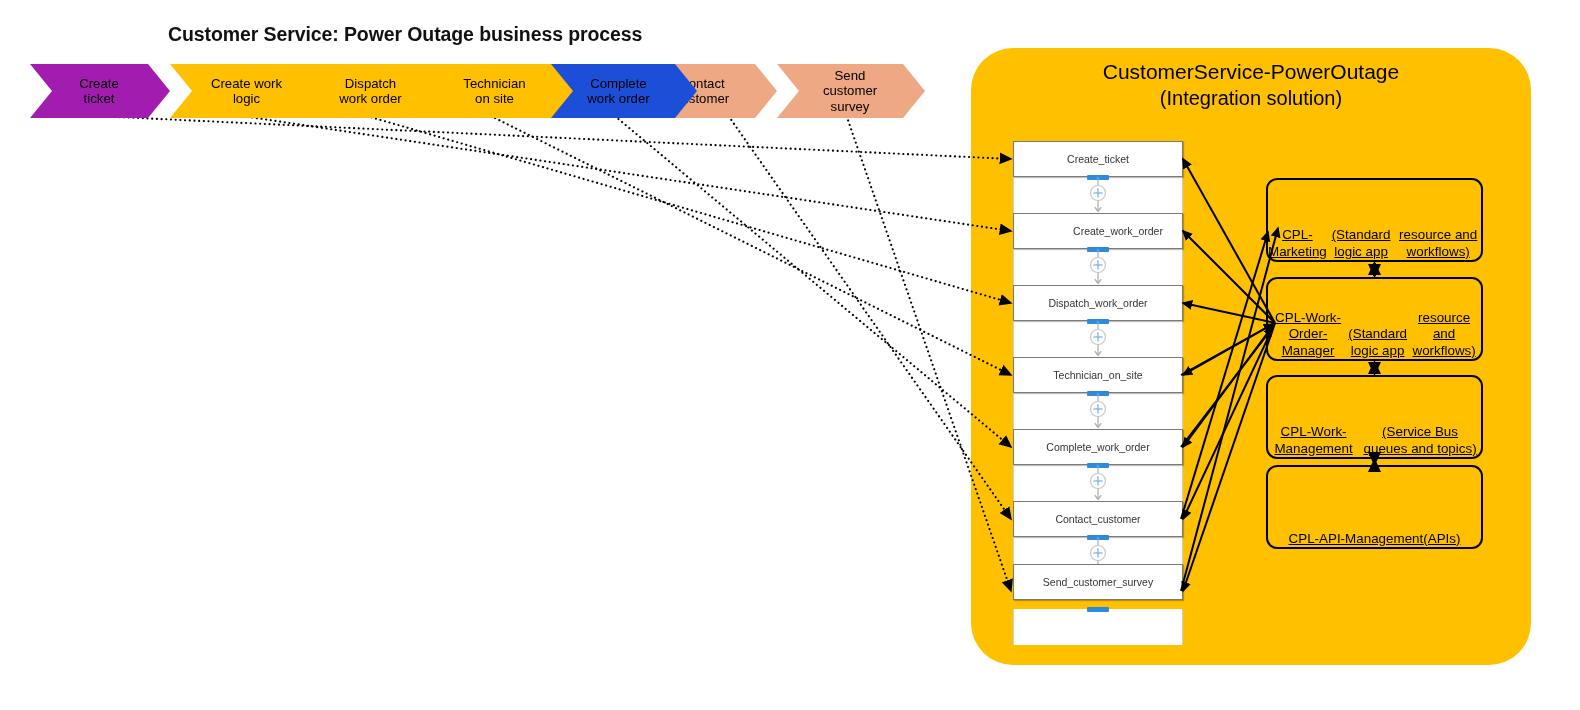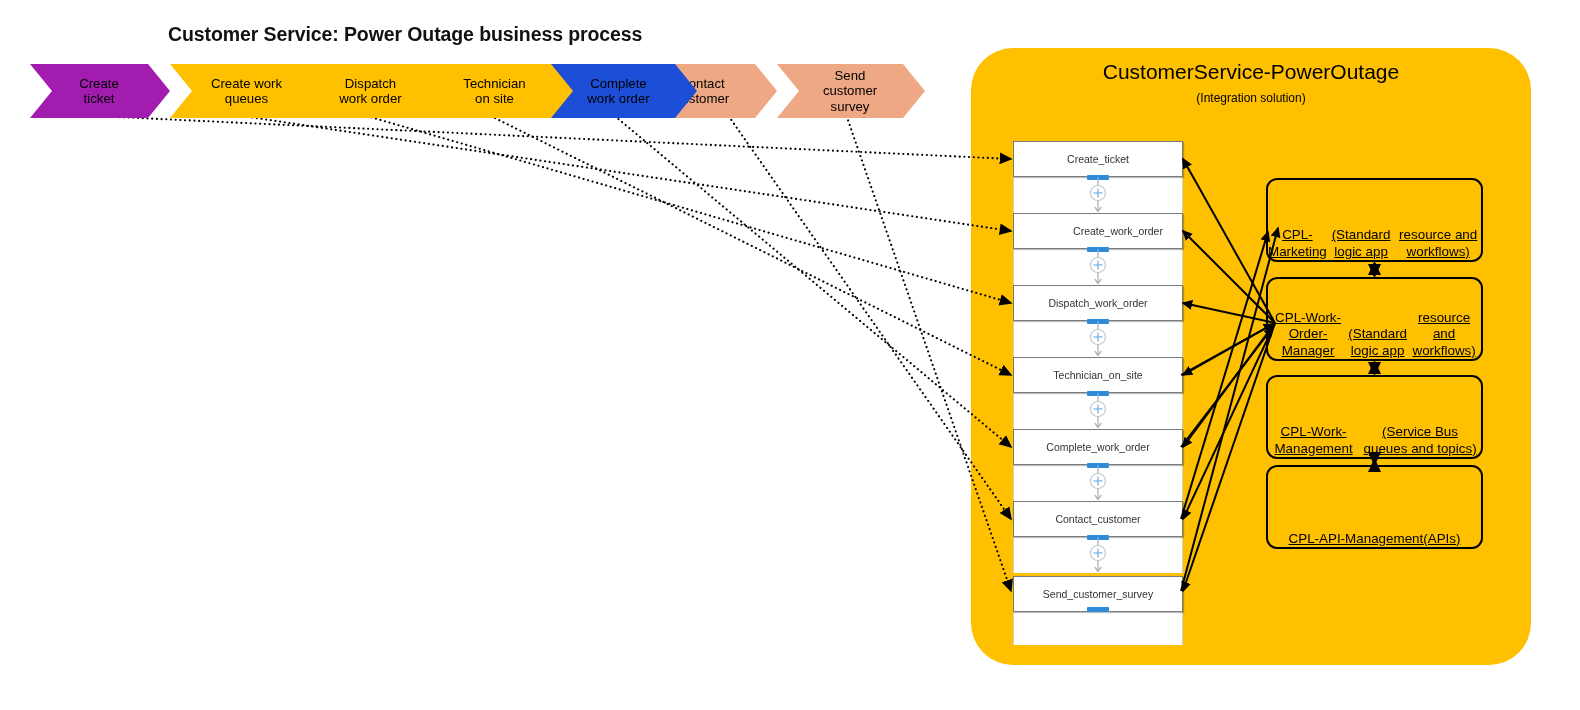--- a/index.html
+++ b/index.html
@@ -72,21 +72,21 @@
   #integration-title {
     position: absolute;
     left: 0;
     top: 11px;
     width: 100%;
     text-align: center;
     font-size: 21px;
     line-height: 26px;
     color: #000000;
   }
-  #integration-title .sub { font-size: 12px; }
+  #integration-title .sub { font-size: 20px; }
   
   #workflow-column {
     position: absolute;
     left: 1013px;
     top: 141px;
     width: 170px;
     height: 465px;
   }
   .wf-step {
     position: absolute;
@@ -162,21 +162,21 @@
   <div id="chevron-strip">
       <div class="chevron" style="left: 0px; width: 140px; background: #a21caf; z-index: 20;">
         <div>
           <span>Create</span>
           <span>ticket</span>
         </div>
       </div>
       <div class="chevron" style="left: 140px; width: 155px; background: rgb(255, 192, 0); z-index: 19;">
         <div>
           <span>Create work</span>
-          <span>queues</span>
+          <span>logic</span>
         </div>
       </div>
       <div class="chevron" style="left: 264px; width: 155px; background: rgb(255, 192, 0); z-index: 18;">
         <div>
           <span>Dispatch</span>
           <span>work order</span>
         </div>
       </div>
       <div class="chevron" style="left: 388px; width: 155px; background: rgb(255, 192, 0); z-index: 17;">
         <div>
@@ -285,21 +285,21 @@
       <div class="wf-tab" style="top: 393.5px; background: rgb(46, 139, 220);"></div>
       <svg width="170" height="36" viewBox="0 0 170 36" style="position: absolute; left: 0px; top: 396px;">
         <line x1="85" y1="0" x2="85" y2="9" stroke="#a9a9a9" stroke-width="1.2"></line>
         <circle cx="85" cy="16" r="7.5" fill="#ffffff" stroke="#c8c8c8" stroke-width="1.2"></circle>
         <line x1="80.5" y1="16" x2="89.5" y2="16" stroke="#7fb5e8" stroke-width="1.3"></line>
         <line x1="85" y1="11.5" x2="85" y2="20.5" stroke="#7fb5e8" stroke-width="1.3"></line>
         <line x1="85" y1="23.5" x2="85" y2="33" stroke="#a9a9a9" stroke-width="1.2"></line>
         <path d="M81.8,30.2 L85,34.4 L88.2,30.2" fill="none" stroke="#a9a9a9" stroke-width="1.2"></path>
       </svg>
       <div class="wf-gap" style="top: 468px;"></div>
-      <div class="wf-step" style="top: 423px; margin-top: 12px;">
+      <div class="wf-step" style="top: 423px;">
         <span>Send_customer_survey</span>
       </div>
       <div class="wf-tab" style="top: 465.5px; background: rgb(46, 139, 220);"></div>
     </div>
 
   <div id="cpl-host">
       <div class="cpl-box" style="top: 178px; height: 84px;">
         <span class="cpl-name">CPL-Marketing</span>
         <span class="cpl-desc">(Standard logic app</span>
         <span class="cpl-desc">resource and workflows)</span>

